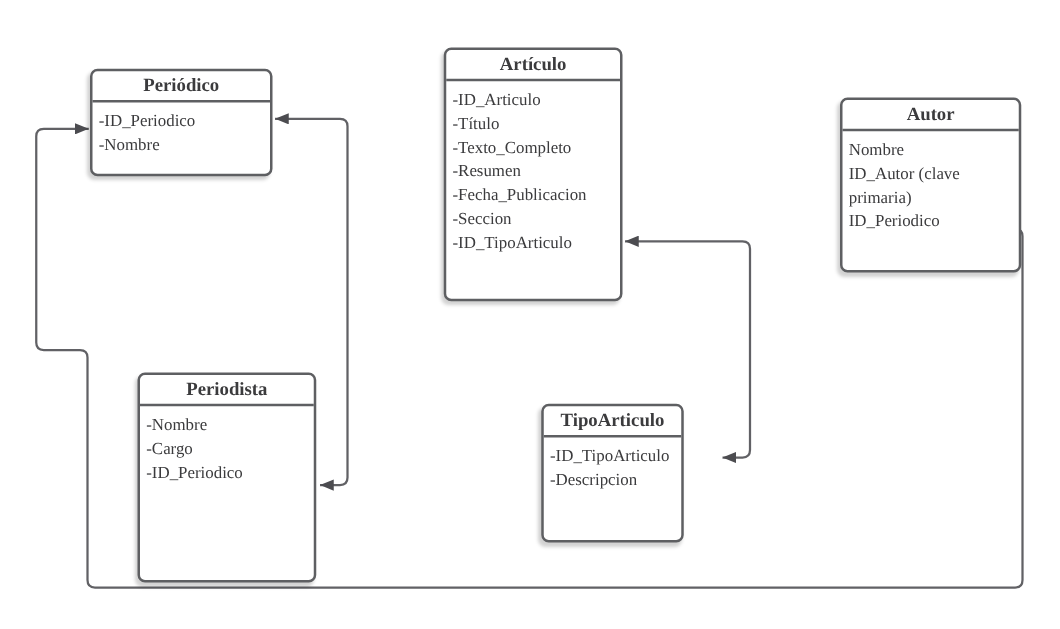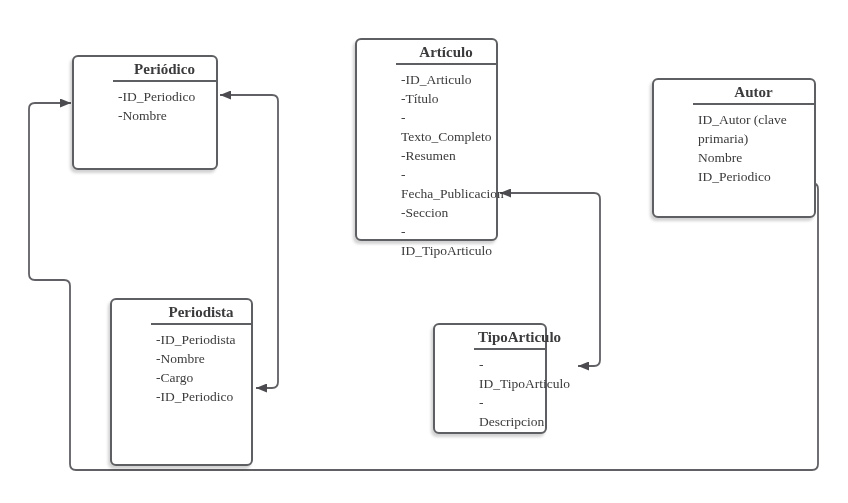--- a/index.html
+++ b/index.html
@@ -12,21 +12,20 @@
     color: #3b3b3d;
     overflow: hidden;
   }
   .entity {
     position: absolute;
     background: #ffffff;
     border: 2px solid #5e5f62;
     border-radius: 6px;
     box-shadow: -2px 3px 3px rgba(0,0,0,0.18);
     box-sizing: border-box;
-    padding-left: 39px;
   }
   .entity-title {
     text-align: center;
     font-weight: bold;
     font-size: 15px;
     line-height: 18px;
     padding: 3px 4px 2px 4px;
     border-bottom: 2px solid #5e5f62;
     white-space: nowrap;
   }
@@ -55,54 +54,53 @@
         <path d="M0,0 L11,4.5 L0,9 Z" fill="#4c4c50"></path>
       </marker>
     </defs>
     <g fill="none" stroke="#616165" stroke-width="1.8">
       <path d="M 220 95 L 272 95 Q 278 95 278 101 L 278 382 Q 278 388 272 388 L 256 388" marker-start="url(#arrow)" marker-end="url(#arrow)"></path>
       <path d="M 500 193 L 594 193 Q 600 193 600 199 L 600 360 Q 600 366 594 366 L 578 366" marker-start="url(#arrow)" marker-end="url(#arrow)"></path>
       <path d="M 799 183 L 812 183 Q 818 183 818 189 L 818 464 Q 818 470 812 470 L 76 470 Q 70 470 70 464 L 70 286 Q 70 280 64 280 L 35 280 Q 29 280 29 274 L 29 109 Q 29 103 35 103 L 71 103" marker-start="url(#arrow)" marker-end="url(#arrow)"></path>
     </g>
   </svg>
 
-  <div class="entity" style="left:72px; top:55px; width:146px; height:115px;">
+  <div class="entity" style="left:72px; top:55px; width:146px; height:86px;">
     <div class="entity-title">Periódico</div>
     <div class="entity-fields">
       <div class="field">-ID_Periodico</div>
       <div class="field">-Nombre</div>
     </div>
   </div>
 
   <div class="entity" style="left:355px; top:38px; width:143px; height:203px;">
     <div class="entity-title">Artículo</div>
     <div class="entity-fields">
       <div class="field">-ID_Articulo</div>
       <div class="field">-Título</div>
       <div class="field">-Texto_Completo</div>
       <div class="field">-Resumen</div>
       <div class="field">-Fecha_Publicacion</div>
       <div class="field">-Seccion</div>
       <div class="field">-ID_TipoArticulo</div>
     </div>
   </div>
 
-  <div class="entity" style="left:652px; top:78px; width:164px; height:140px;">
+  <div class="entity" style="left:672px; top:78px; width:145px; height:140px;">
     <div class="entity-title">Autor</div>
     <div class="entity-fields">
+      <div class="field">Nombre</div>
       <div class="field">ID_Autor (clave primaria)</div>
-      <div class="field">Nombre</div>
       <div class="field">ID_Periodico</div>
     </div>
   </div>
 
   <div class="entity" style="left:110px; top:298px; width:143px; height:168px;">
     <div class="entity-title">Periodista</div>
     <div class="entity-fields">
-      <div class="field">-ID_Periodista</div>
       <div class="field">-Nombre</div>
       <div class="field">-Cargo</div>
       <div class="field">-ID_Periodico</div>
     </div>
   </div>
 
   <div class="entity" style="left:433px; top:323px; width:114px; height:111px;">
     <div class="entity-title">TipoArticulo</div>
     <div class="entity-fields">
       <div class="field">-ID_TipoArticulo</div>

